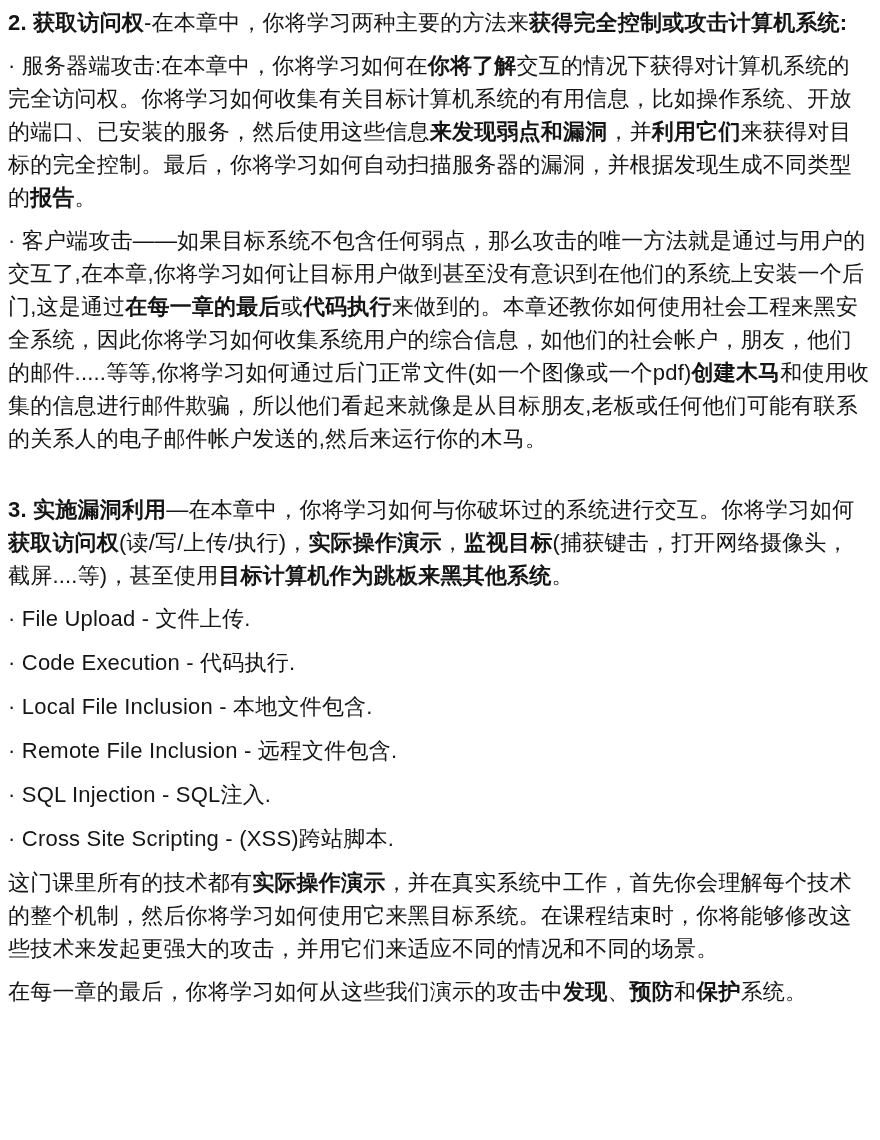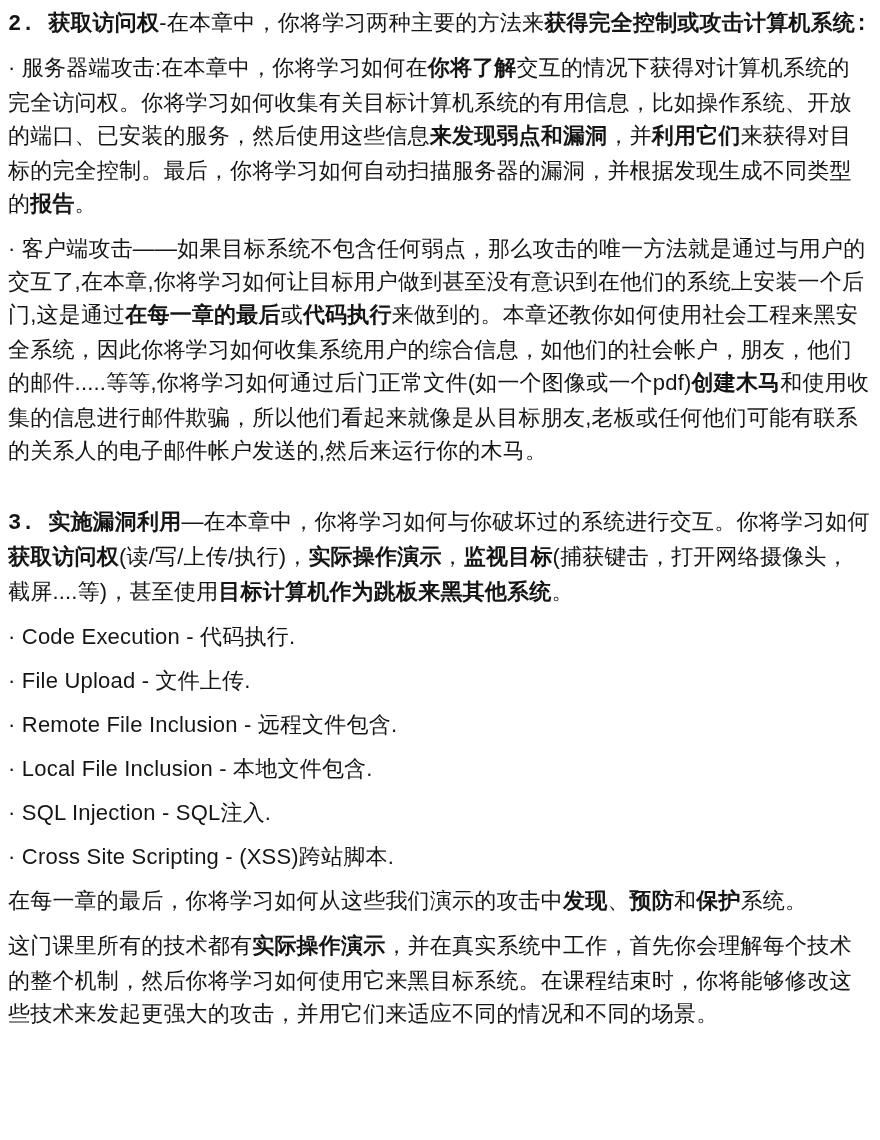--- a/index.html
+++ b/index.html
@@ -21,40 +21,39 @@
   .para {
     margin: 0 0 10px 0;
     font-size: 22px;
     line-height: 33px;
     font-weight: 400;
     letter-spacing: 0.2px;
     word-break: break-word;
   }
   .para b {
     font-weight: 700;
-    font-family: Liberation Mono, monospace;
   }
   .list-item {
     margin: 0 0 11px 0;
   }
   .spacer {
     height: 28px;
     margin: 0;
   }
 </style>
 </head>
 <body>
 
 <div class="doc">
     <p class="para"><b>2. 获取访问权</b><span>-在本章中，你将学习两种主要的方法来</span><b>获得完全控制或攻击计算机系统:</b></p>
     <p class="para"><span>· 服务器端攻击:在本章中，你将学习如何在</span><b>你将了解</b><span>交互的情况下获得对计算机系统的完全访问权。你将学习如何收集有关目标计算机系统的有用信息，比如操作系统、开放的端口、已安装的服务，然后使用这些信息</span><b>来发现弱点和漏洞</b><span>，并</span><b>利用它们</b><span>来获得对目标的完全控制。最后，你将学习如何自动扫描服务器的漏洞，并根据发现生成不同类型的</span><b>报告</b><span>。</span></p>
     <p class="para"><span>· 客户端攻击——如果目标系统不包含任何弱点，那么攻击的唯一方法就是通过与用户的交互了,在本章,你将学习如何让目标用户做到甚至没有意识到在他们的系统上安装一个后门,这是通过</span><b>在每一章的最后</b><span>或</span><b>代码执行</b><span>来做到的。本章还教你如何使用社会工程来黑安全系统，因此你将学习如何收集系统用户的综合信息，如他们的社会帐户，朋友，他们的邮件.....等等,你将学习如何通过后门正常文件(如一个图像或一个pdf)</span><b>创建木马</b><span>和使用收集的信息进行邮件欺骗，所以他们看起来就像是从目标朋友,老板或任何他们可能有联系的关系人的电子邮件帐户发送的,然后来运行你的木马。</span></p>
     <p class="spacer"></p>
     <p class="para"><b>3. 实施漏洞利用</b><span>—在本章中，你将学习如何与你破坏过的系统进行交互。你将学习如何</span><b>获取访问权</b><span>(读/写/上传/执行)，</span><b>实际操作演示</b><span>，</span><b>监视目标</b><span>(捕获键击，打开网络摄像头，截屏....等)，甚至使用</span><b>目标计算机作为跳板来黑其他系统</b><span>。</span></p>
+    <p class="para list-item"><span>· File Upload - 文件上传.</span></p>
     <p class="para list-item"><span>· Code Execution - 代码执行.</span></p>
-    <p class="para list-item"><span>· File Upload - 文件上传.</span></p>
+    <p class="para list-item"><span>· Local File Inclusion - 本地文件包含.</span></p>
     <p class="para list-item"><span>· Remote File Inclusion - 远程文件包含.</span></p>
-    <p class="para list-item"><span>· Local File Inclusion - 本地文件包含.</span></p>
     <p class="para list-item"><span>· SQL Injection - SQL注入.</span></p>
     <p class="para list-item"><span>· Cross Site Scripting - (XSS)跨站脚本.</span></p>
+    <p class="para"><span>这门课里所有的技术都有</span><b>实际操作演示</b><span>，并在真实系统中工作，首先你会理解每个技术的整个机制，然后你将学习如何使用它来黑目标系统。在课程结束时，你将能够修改这些技术来发起更强大的攻击，并用它们来适应不同的情况和不同的场景。</span></p>
     <p class="para"><span>在每一章的最后，你将学习如何从这些我们演示的攻击中</span><b>发现</b><span>、</span><b>预防</b><span>和</span><b>保护</b><span>系统。</span></p>
-    <p class="para"><span>这门课里所有的技术都有</span><b>实际操作演示</b><span>，并在真实系统中工作，首先你会理解每个技术的整个机制，然后你将学习如何使用它来黑目标系统。在课程结束时，你将能够修改这些技术来发起更强大的攻击，并用它们来适应不同的情况和不同的场景。</span></p>
   </div>
 
 </body></html>

